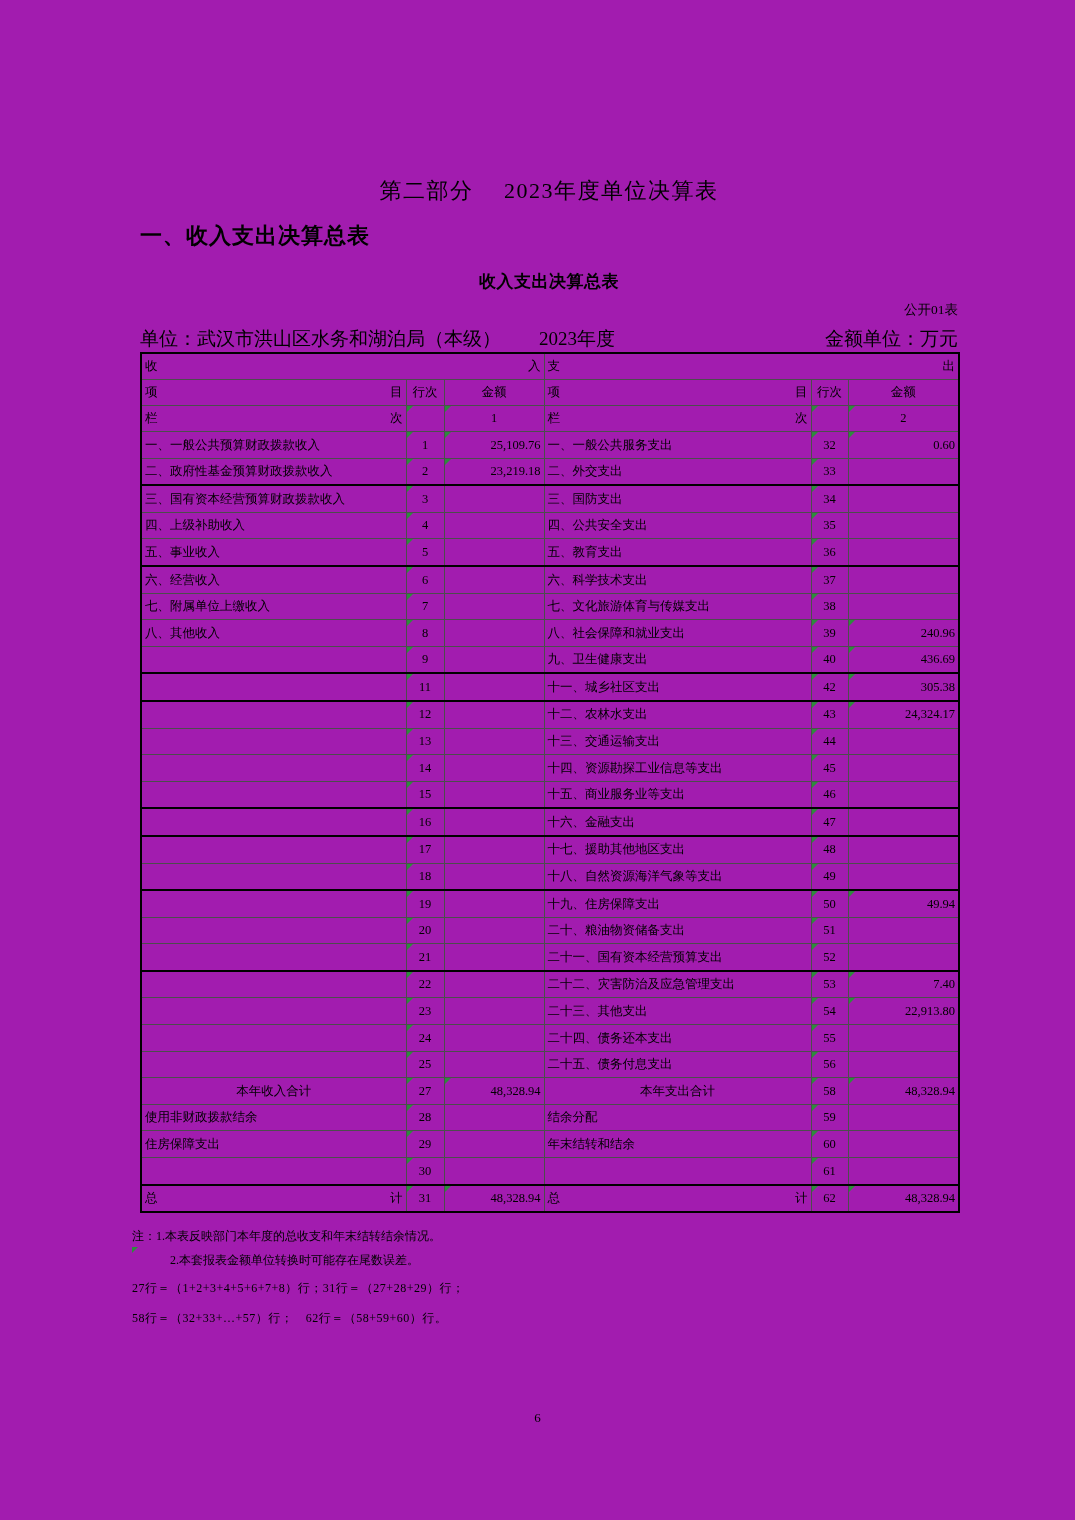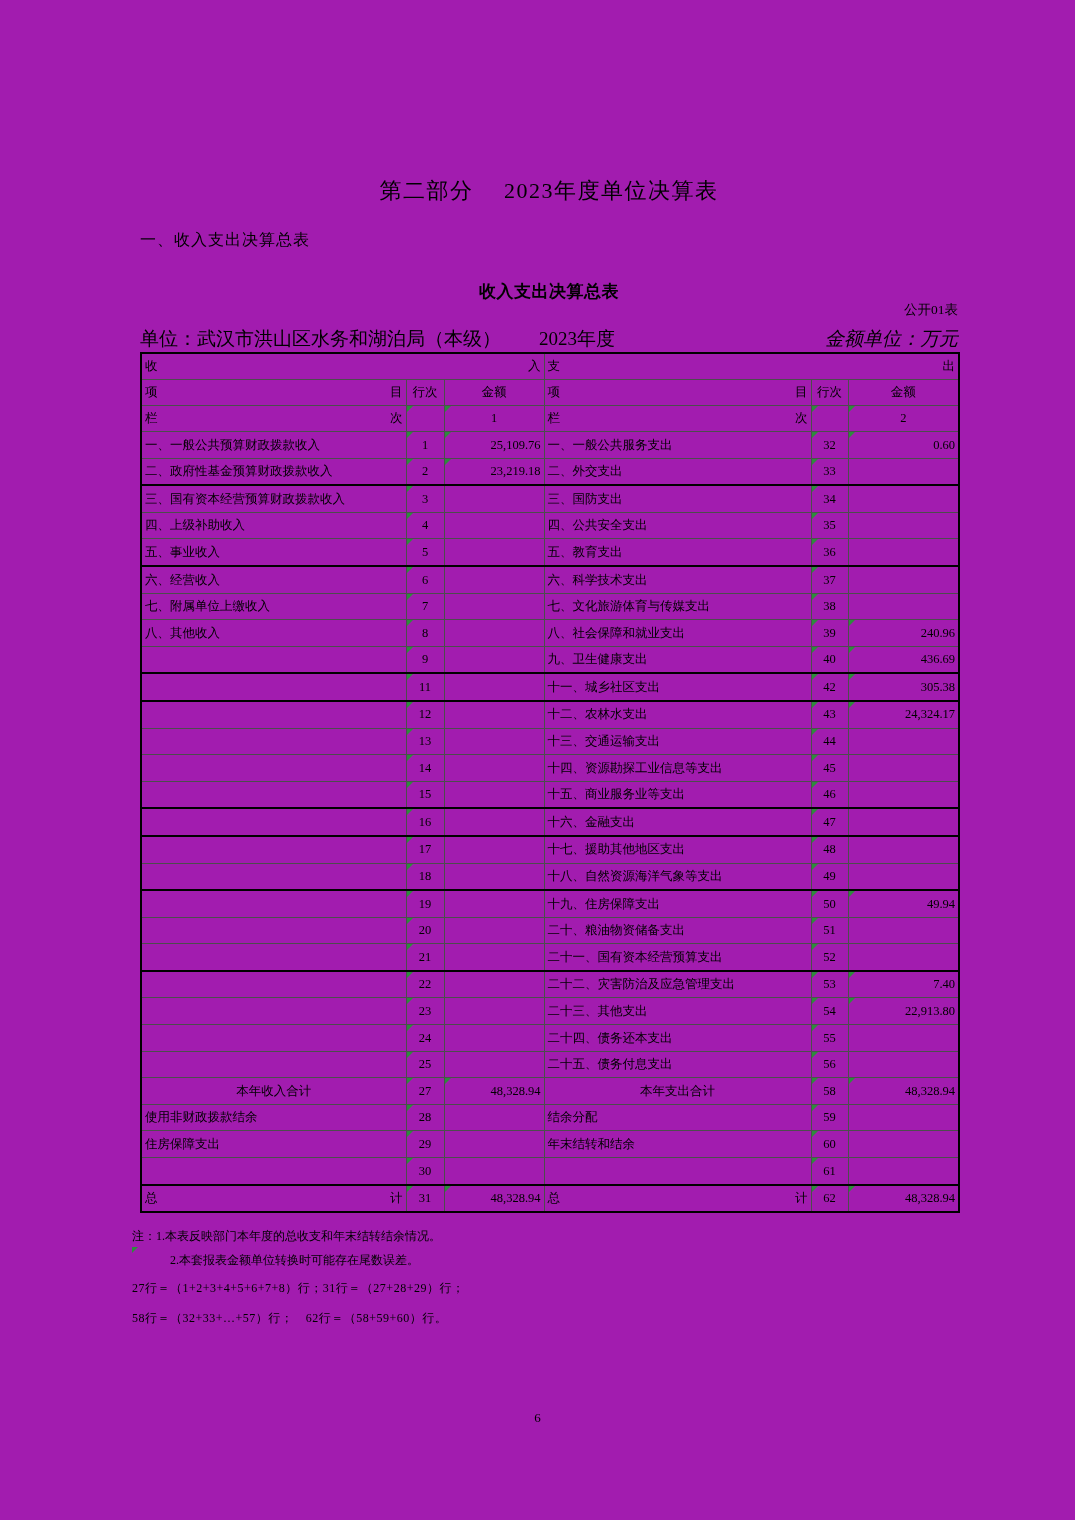--- a/index.html
+++ b/index.html
@@ -7,39 +7,39 @@
     position:relative; width:1075px; height:1520px; margin:0 auto;
     background:#a21caf; color:#000;
     font-family:"Liberation Serif","DejaVu Serif",serif;
     overflow:hidden;
   }
   .part-title {
     position:absolute; top:176px; left:140px; width:818px;
     text-align:center; font-size:22px; letter-spacing:1.5px;
   }
   .section-heading {
-    position:absolute; top:230px; left:140px;
+    position:absolute; top:221px; left:140px;
     font-family:"Liberation Sans","DejaVu Sans",sans-serif;
-    font-weight:normal; font-size:16px; letter-spacing:1px;
+    font-weight:bold; font-size:22px; letter-spacing:1px;
   }
   .table-title {
-    position:absolute; top:280px; left:140px; width:818px; text-align:center;
+    position:absolute; top:270px; left:140px; width:818px; text-align:center;
     font-family:"Liberation Sans","DejaVu Sans",sans-serif;
     font-weight:bold; font-size:17px; letter-spacing:0.5px;
   }
   .meta-right {
     position:absolute; top:301px; left:140px; width:818px;
     text-align:right; font-size:13.5px;
   }
   .meta-line {
     position:absolute; top:326px; left:140px; width:818px;
     font-size:19px; display:flex; align-items:baseline;
   }
   .meta-line .year { margin-left:38px; }
-  .meta-line .amount-unit { margin-left:auto;font-style:italic; }
+  .meta-line .amount-unit { margin-left:auto; }
 
   table.sheet {
     position:absolute; top:352px; left:140px; width:818px;
     border-collapse:collapse; table-layout:fixed;
     font-size:12.5px; border:2px solid #000;
   }
   table.sheet td {
     border:1px solid #4d4d4d;
     padding:0 3px; height:25.6px;
     overflow:hidden; white-space:nowrap;

